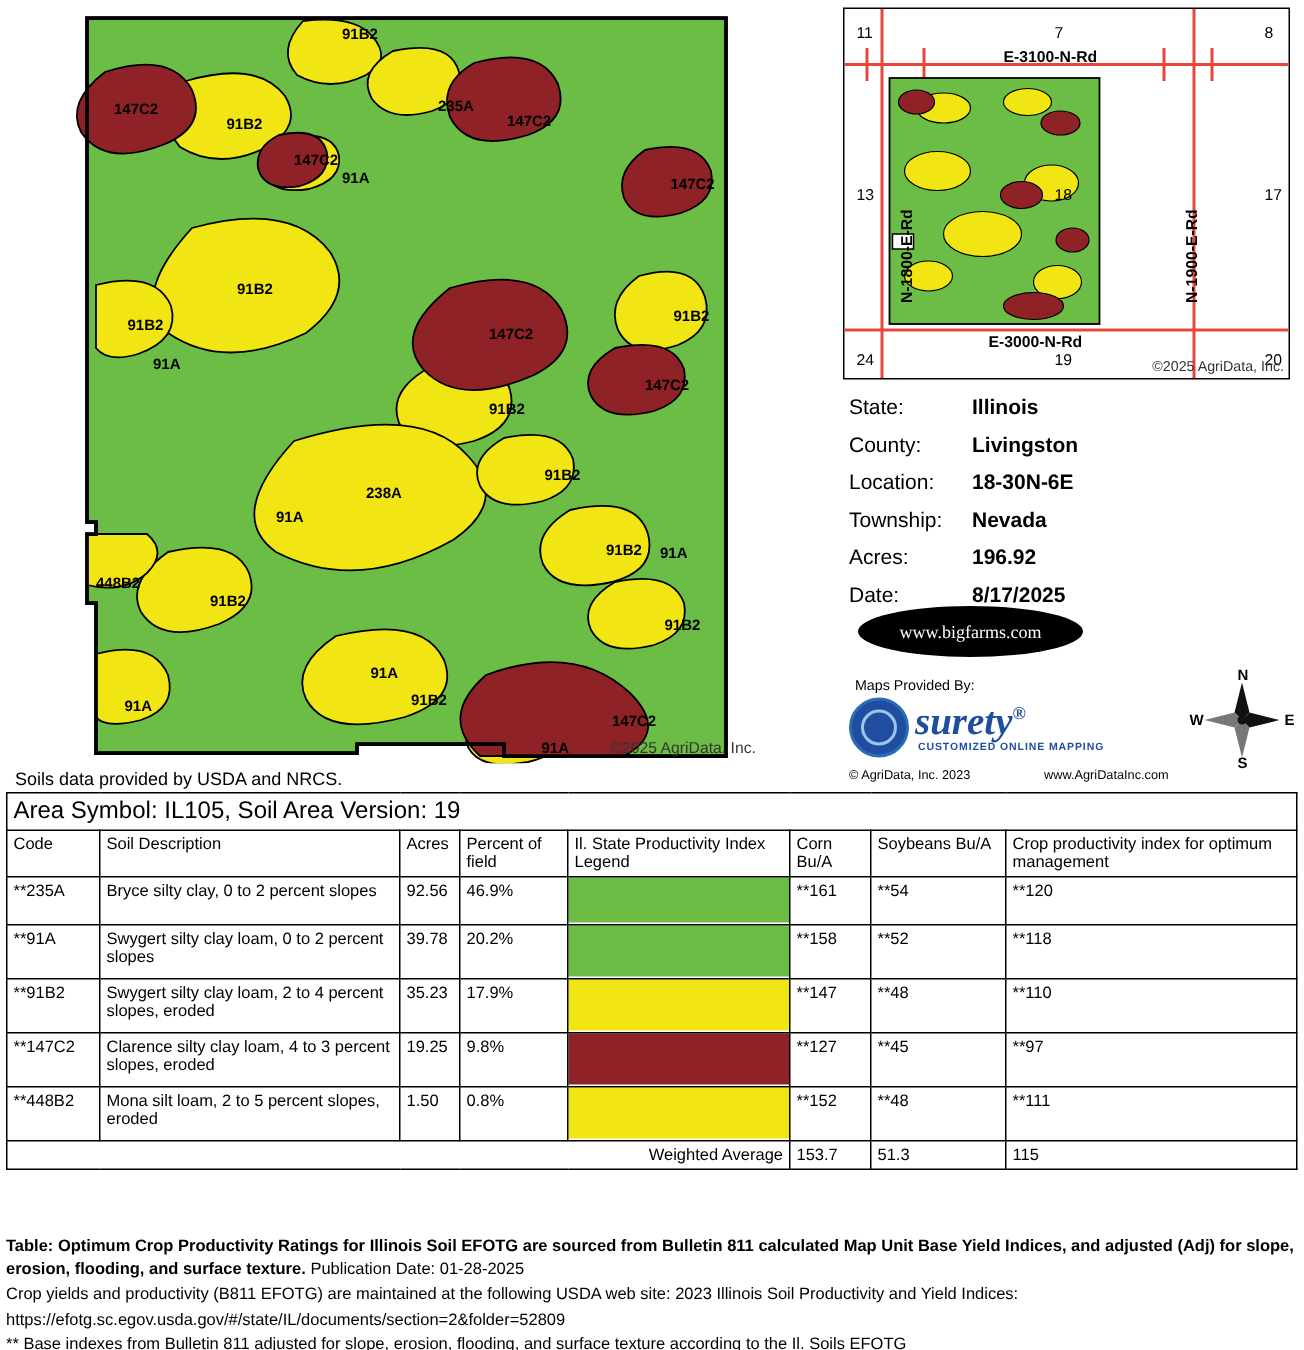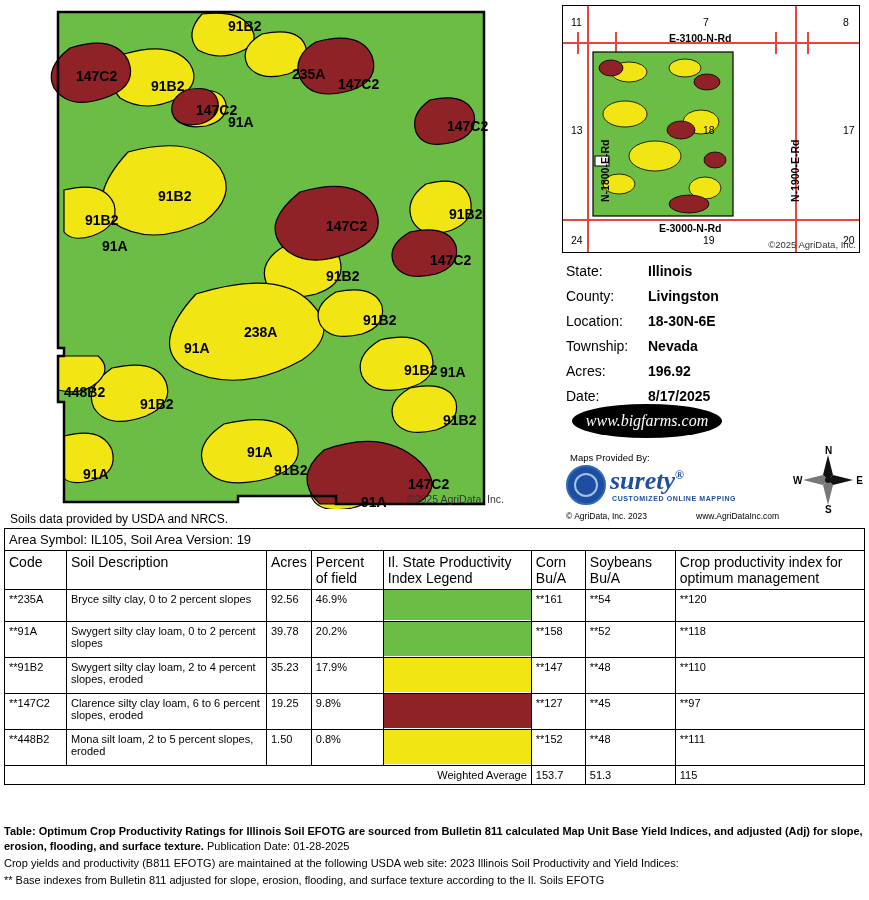--- a/index.html
+++ b/index.html
@@ -17,21 +17,21 @@
 
   
   .soilmap {
     position:absolute; left:6px; top:4px; width:540px; height:505px;
     background:#ffffff;
     overflow:hidden;
   }
   .soilmap svg { display:block; }
   .maplabel {
     position:absolute;
-    font-size:14px; font-weight:bold; color:#000;
+    font-size:10px; font-weight:bold; color:#000;
     white-space:nowrap;
     pointer-events:none;
   }
   .copy-soil {
     position:absolute; right:42px; bottom:4px;
     font-size:10.5px; color:#333;
   }
   .nrcs-note {
     position:absolute; left:10px; top:512px;
     font-size:12px; color:#000;
@@ -55,21 +55,21 @@
   .info-val { font-weight:bold; color:#000; }
 
   
   .bigfarms {
     position:absolute; left:572px; top:404px; width:150px; height:34px;
     border-radius:50%; background:#000;
   }
   .bigfarms span {
     position:absolute; left:0; top:0; width:100%; height:100%;
     display:flex; align-items:center; justify-content:center;
-    color:#fff; font-style:italic; font-size:16px;
+    color:#fff; font-size:12px;
     font-family:"Liberation Serif", serif;
   }
   .maps-by { position:absolute; left:570px; top:452px; font-size:9.5px; color:#000; }
   .surety-wrap { position:absolute; left:566px; top:462px; width:210px; height:45px; }
   .surety-globe {
     position:absolute; left:0; top:3px; width:40px; height:40px; border-radius:50%;
     background:#1f4ea1;
     border:2px solid #2b6cb8;
   }
   .surety-globe::after{
@@ -99,22 +99,22 @@
   .compass .e { right:-2px; top:28px; }
   .compass .w { left:-2px; top:28px; }
 
   
   .tbl-wrap { position:absolute; left:4px; top:528px; width:861px; }
   table.soiltable { border-collapse:collapse; width:861px; font-size:11px; }
   table.soiltable td, table.soiltable th {
     border:1px solid #000; padding:3px 4px; vertical-align:top; text-align:left;
     font-weight:normal;
   }
-  .areasym { font-size:13px; }
-  .hdr td { font-size:14px; }
+  .areasym { font-size:16px; }
+  .hdr td { font-size:11px; }
   .num { text-align:right; }
   .legend-cell { padding:0 !important; }
   .legend-swatch { width:100%; height:100%; min-height:22px; display:block; }
   .wavg td { font-weight:bold; }
 
   
   .foot { position:absolute; left:4px; top:824px; width:861px; font-size:11px; line-height:1.35; }
   .foot .b { font-weight:bold; }
   .foot p { margin:0 0 2px 0; }
 </style>
@@ -352,21 +352,21 @@
           <td class="legend-cell">
               <span class="legend-swatch" style="background:#f2e514;height:34px;"></span>
             </td>
           <td class="num">**147</td>
           <td class="num">**48</td>
           <td class="num">**110</td>
         </tr>
 
         <tr style="height:36px;">
           <td>**147C2</td>
-          <td>Clarence silty clay loam, 6 to 6 percent slopes, eroded</td>
+          <td>Clarence silty clay loam, 4 to 3 percent slopes, eroded</td>
           <td class="num">19.25</td>
           <td class="num">9.8%</td>
           <td class="legend-cell">
               <span class="legend-swatch" style="background:#8f2226;height:34px;"></span>
             </td>
           <td class="num">**127</td>
           <td class="num">**45</td>
           <td class="num">**97</td>
         </tr>
 
@@ -392,16 +392,17 @@
         </tr>
       </tbody>
     </table>
   </div>
 
   <div class="foot">
     <p>
       <span class="b">Table: Optimum Crop Productivity Ratings for Illinois Soil EFOTG are sourced from Bulletin 811 calculated Map Unit Base Yield Indices, and adjusted (Adj) for slope, erosion, flooding, and surface texture.</span><span> Publication Date: 01-28-2025</span>
     </p>
     <p>Crop yields and productivity (B811 EFOTG) are maintained at the following USDA web site: 2023 Illinois Soil Productivity and Yield Indices:</p>
+    <p>https://efotg.sc.egov.usda.gov/#/state/IL/documents/section=2&amp;folder=52809</p>
     <p>** Base indexes from Bulletin 811 adjusted for slope, erosion, flooding, and surface texture according to the Il. Soils EFOTG</p>
   </div>
 
 </div>
 
 </body></html>

